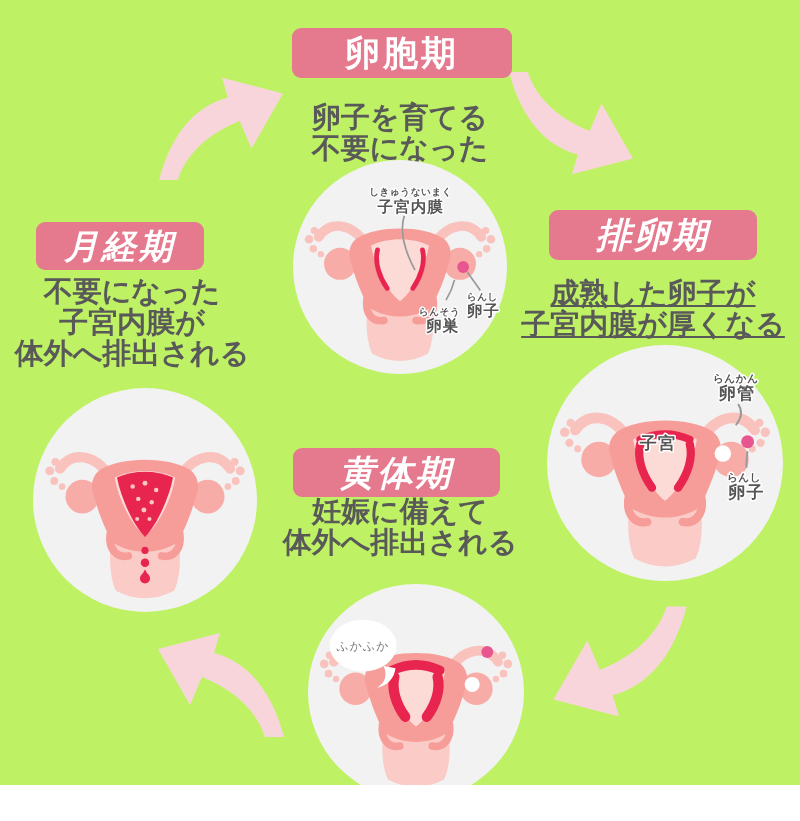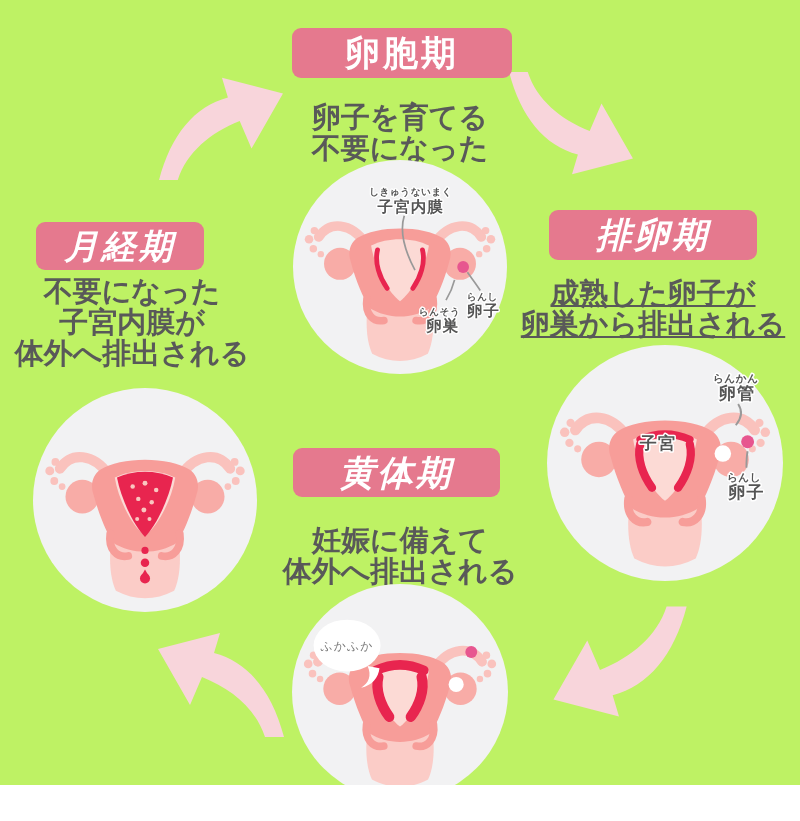--- a/index.html
+++ b/index.html
@@ -12,37 +12,37 @@
   #badge-ovulation {left:549px;top:210px;width:208px;height:50px;line-height:50px;font-style:italic;}
   #badge-menstrual {left:36px; top:222px;width:168px;height:48px;line-height:48px;font-size:34px;font-style:italic;}
   #badge-luteal    {left:293px;top:448px;width:207px;height:49px;line-height:49px;font-style:italic;}
 
   
   .caption{position:absolute;color:#595959;font-weight:700;text-align:center;
            font-size:29px;line-height:31px;}
   #caption-follicular{left:240px;top:82px; width:320px;margin-top:20px;}
   #caption-ovulation {left:517px;top:278px;width:272px;text-decoration:underline;}
   #caption-menstrual {left:4px;  top:276px;width:256px;}
-  #caption-luteal    {left:262px;top:525px;width:276px;}
+  #caption-luteal    {left:262px;top:496px;width:276px;}
 
   
   .arrow{position:absolute;}
   .arrow svg{display:block;width:100%;height:100%;}
   .arrow path{fill:#F8D5DB;}
   #arrow-tl{left:152px;top:62px; width:140px;height:118px;}
   #arrow-tr{left:502px;top:72px; width:140px;height:118px;transform:scaleY(-1);}
   #arrow-br{left:545px;top:604px;width:148px;height:132px;transform:rotate(180deg);}
   #arrow-bl{left:150px;top:614px;width:140px;height:126px;transform:scaleX(-1);}
 
   
   .illus{position:absolute;}
   .illus svg{display:block;width:100%;height:100%;}
   #circle-top   {left:293px;top:160px;width:214px;height:214px;}
   #circle-right {left:547px;top:345px;width:236px;height:236px;}
-  #circle-bottom{left:292px;top:584px;width:216px;height:216px;}
+  #circle-bottom{left:308px;top:584px;width:216px;height:216px;}
   #circle-left  {left:33px; top:388px;width:224px;height:224px;}
 
   
   .bgc{fill:#F2F2F3;}
   .tube{stroke:#FAC2BD;stroke-width:9;fill:none;stroke-linecap:round;}
   .fim{fill:#FAC2BD;}
   .ovary{fill:#F8ACA7;}
   .body{fill:#F79D99;}
   .lower{fill:#FBCCC7;}
   .curl{stroke:#F79D99;stroke-width:7;fill:none;stroke-linecap:round;}
@@ -88,21 +88,21 @@
 
   <div class="badge" id="badge-follicular">卵胞期</div>
   <div class="caption" id="caption-follicular">
     <div>卵子を育てる</div>
     <div>不要になった</div>
   </div>
 
   <div class="badge" id="badge-ovulation">排卵期</div>
   <div class="caption" id="caption-ovulation">
     <div>成熟した卵子が</div>
-    <div>卵巣から排出される</div>
+    <div>子宮内膜が厚くなる</div>
   </div>
 
   <div class="badge" id="badge-menstrual">月経期</div>
   <div class="caption" id="caption-menstrual">
     <div>不要になった</div>
     <div>子宮内膜が</div>
     <div>体外へ排出される</div>
   </div>
 
   <div class="badge" id="badge-luteal">黄体期</div>

